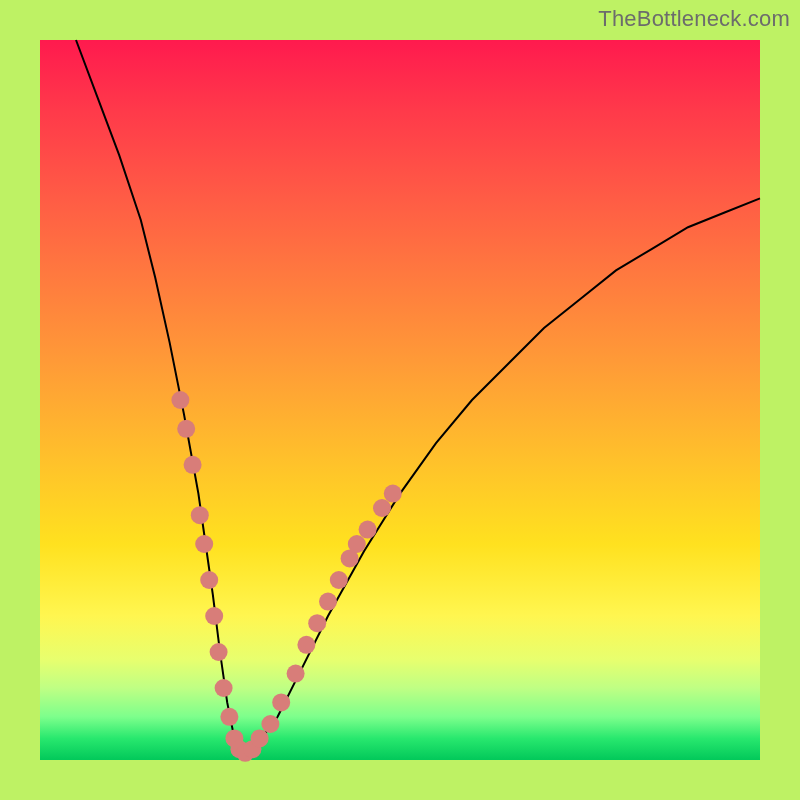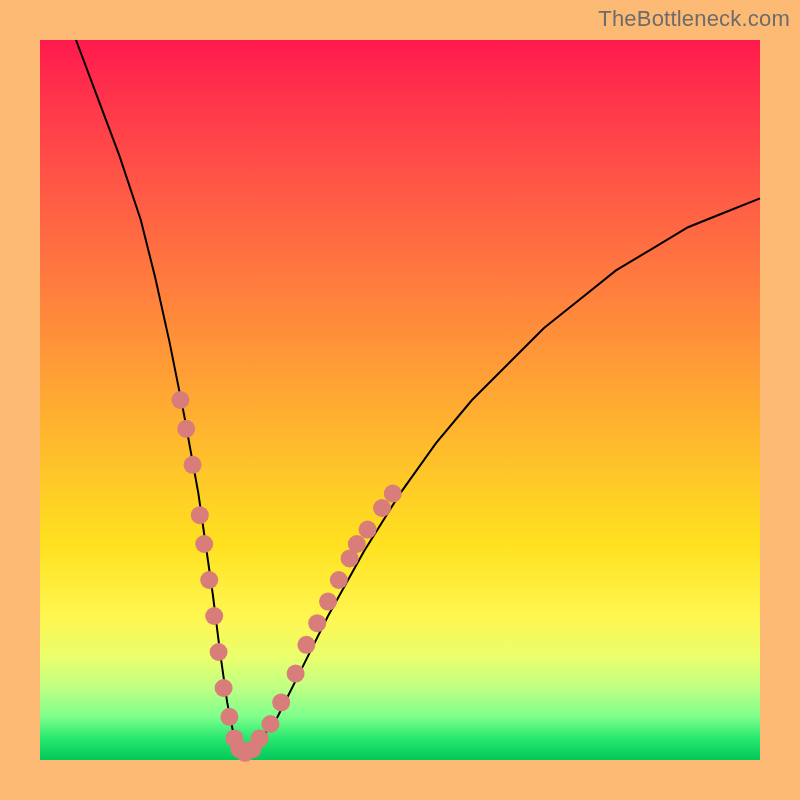--- a/index.html
+++ b/index.html
@@ -8,21 +8,21 @@
     width: 800px;
     height: 800px;
     overflow: hidden;
     background: #000;
     font-family: Arial, Helvetica, sans-serif;
   }
   .frame {
     position: relative;
     width: 800px;
     height: 800px;
-    background: #fdba74;
+    background: #bef264;
   }
   .plot-area {
     position: absolute;
     left: 40px;
     top: 40px;
     width: 720px;
     height: 720px;
     
     background: linear-gradient(
       to bottom,

